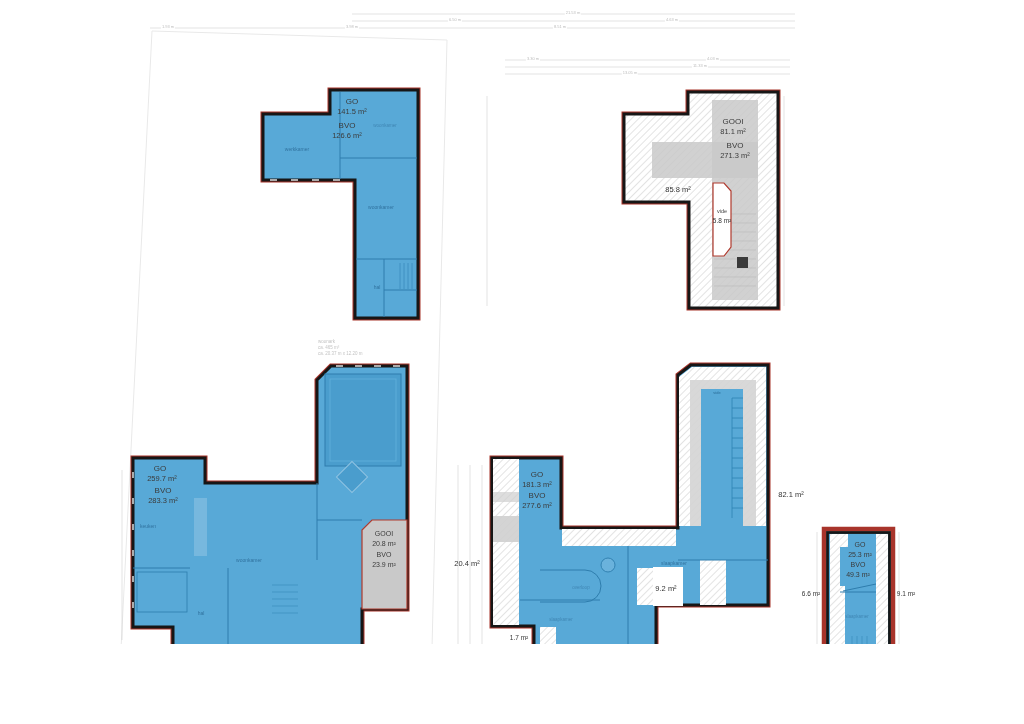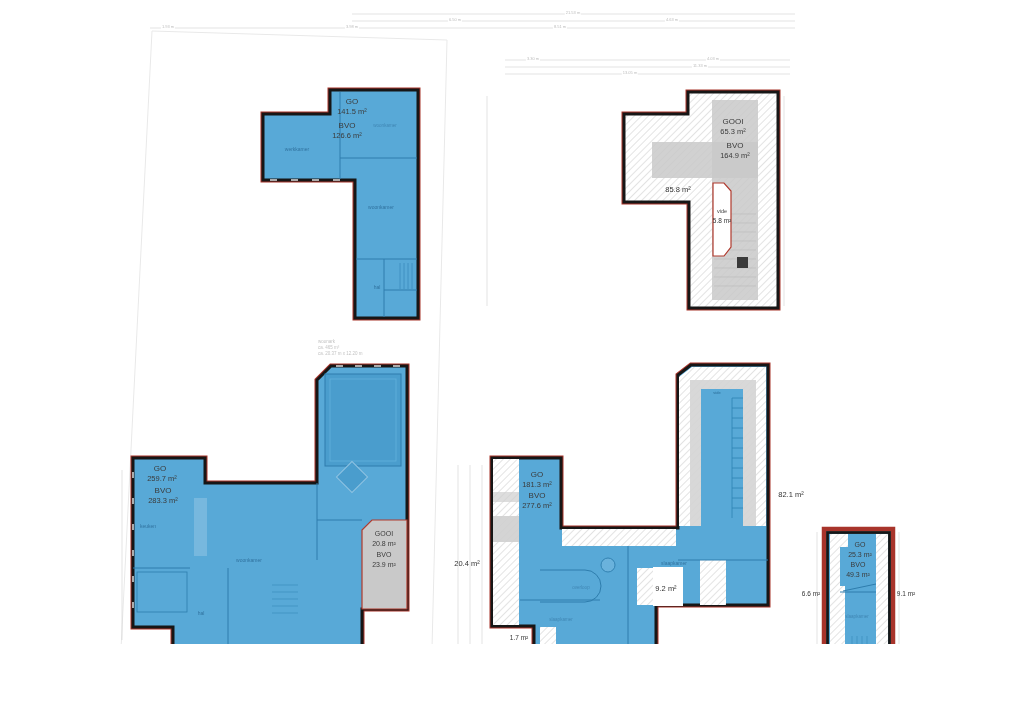--- a/index.html
+++ b/index.html
@@ -199,23 +199,23 @@
 <div class="lbl big" style="left:352px;top:102px">GO</div>
 <div class="lbl val" style="left:352px;top:112px">141.5 m²</div>
 <div class="lbl big" style="left:347px;top:126px">BVO</div>
 <div class="lbl val" style="left:347px;top:136px">126.6 m²</div>
 <div class="lbl room-faint" style="left:385px;top:126px">woonkamer</div>
 <div class="lbl room" style="left:297px;top:149px">werkkamer</div>
 <div class="lbl room" style="left:381px;top:207px">woonkamer</div>
 <div class="lbl room" style="left:377px;top:287px">hal</div>
 
 <div class="lbl big" style="left:733px;top:122px">GOOI</div>
-<div class="lbl val" style="left:733px;top:132px">65.3 m²</div>
+<div class="lbl val" style="left:733px;top:132px">81.1 m²</div>
 <div class="lbl big" style="left:735px;top:146px">BVO</div>
-<div class="lbl val" style="left:735px;top:156px">164.9 m²</div>
+<div class="lbl val" style="left:735px;top:156px">271.3 m²</div>
 <div class="lbl area" style="left:678px;top:190px">85.8 m²</div>
 <div class="lbl room-dark" style="left:722px;top:212px">vide</div>
 <div class="lbl area-sm" style="left:722px;top:221px">5.8 m²</div>
 
 <div class="lbl big" style="left:160px;top:469px">GO</div>
 <div class="lbl val" style="left:162px;top:479px">259.7 m²</div>
 <div class="lbl big" style="left:163px;top:491px">BVO</div>
 <div class="lbl val" style="left:163px;top:501px">283.3 m²</div>
 <div class="lbl mid" style="left:384px;top:533px">GOOI</div>
 <div class="lbl mid" style="left:384px;top:543px">20.8 m²</div>

